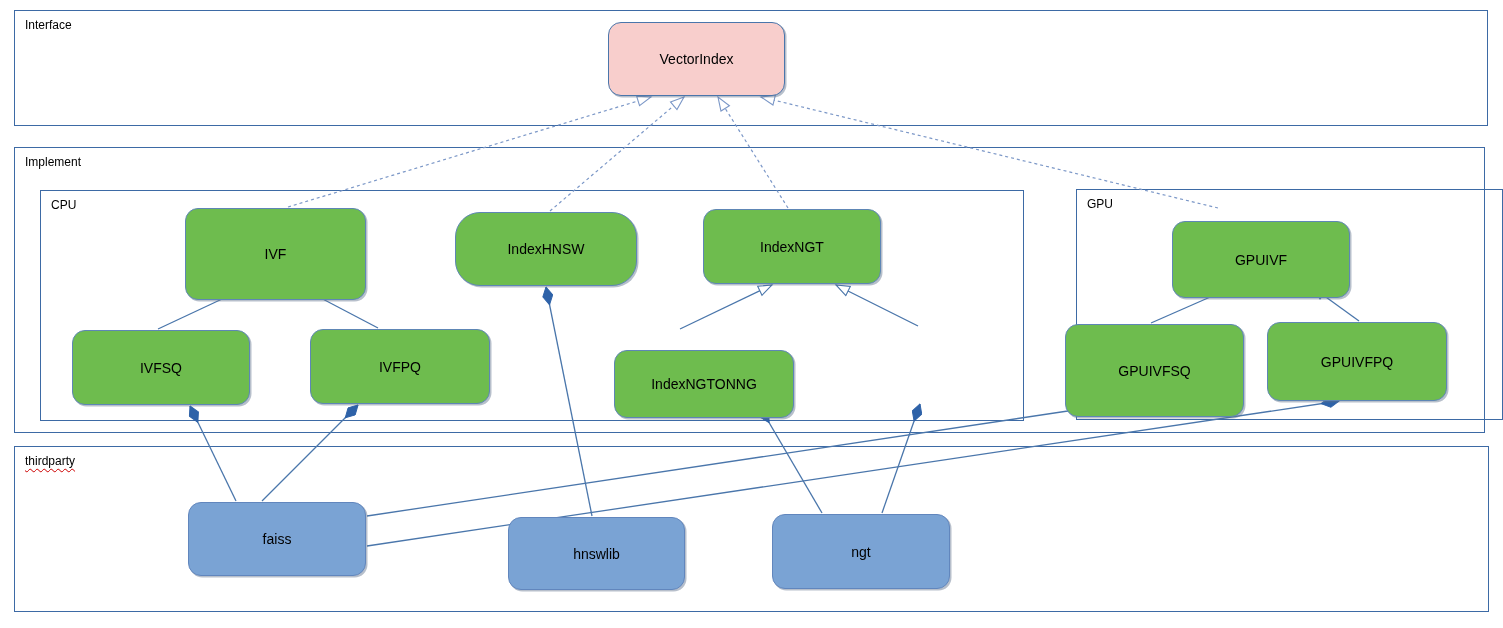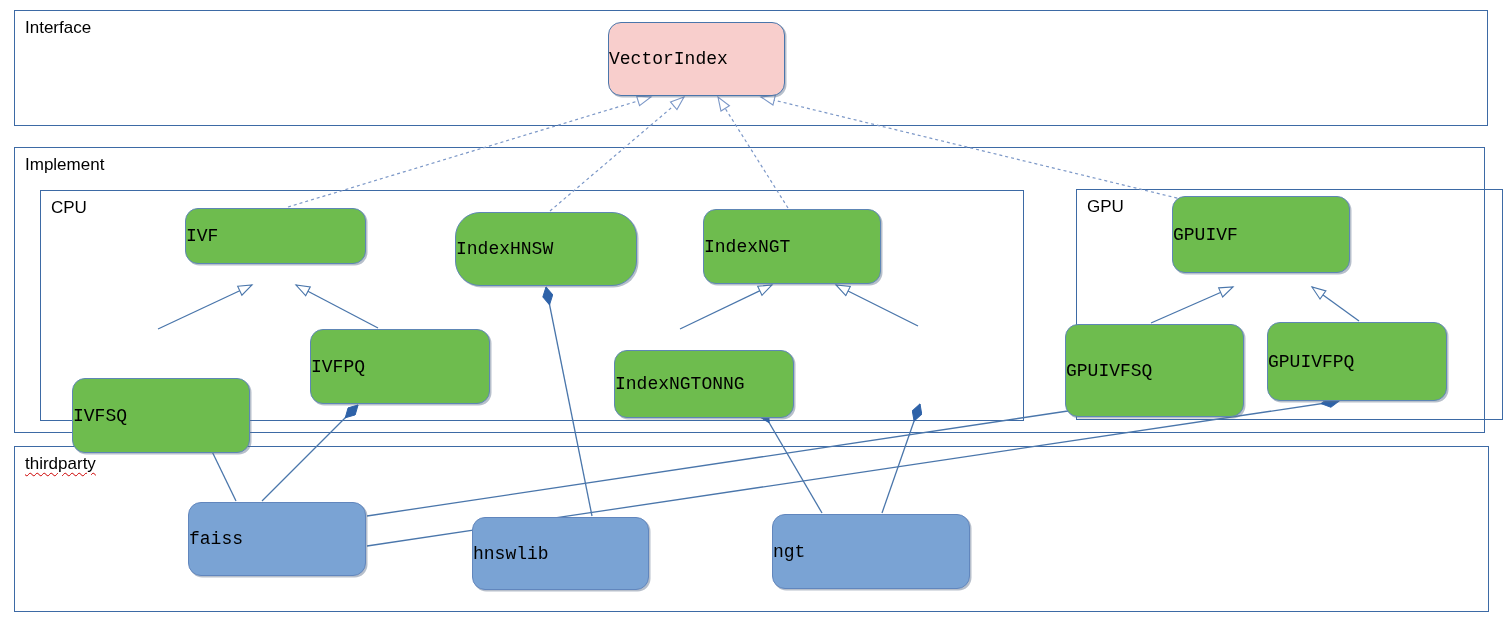--- a/index.html
+++ b/index.html
@@ -12,41 +12,41 @@
   }
   .container{
     position:absolute;
     border:1.5px solid var(--edge,#3d6aa5);
     background:transparent;
     box-sizing:border-box;
   }
   .container-label{
     position:absolute;
     top:7px;left:10px;
-    font-size:17px;
+    font-size:12px;
     color:#000000;
     white-space:nowrap;
   }
   .misspelled{
     text-decoration:underline wavy var(--squiggle,#cc0000);
     text-decoration-thickness:1px;
     text-underline-offset:3px;
   }
   .edges{
     position:absolute;left:0;top:0;
   }
   .edge-solid{stroke:var(--edge-line,#4a76ab);stroke-width:1.3;fill:none;}
   .edge-dashed{stroke:var(--edge-dashed,#7b97c7);stroke-width:1.2;stroke-dasharray:3 3;fill:none;}
   .node{
     position:absolute;
     box-sizing:border-box;
     border-radius:13px;
-    display:flex;align-items:center;
-    font-family:Liberation Mono, monospace;
-    font-size:18px;
+    display:flex;align-items:center;justify-content:center;
+    font-family:Liberation Sans, sans-serif;
+    font-size:14px;
     color:#000000;
     text-align:center;
     box-shadow:1.5px 1.5px 0 rgba(96,112,140,0.45);
   }
   .node.interface{background:var(--pink-fill,#f8cecc);border:1.5px solid var(--pink-border,#4a76ab);}
   .node.impl{background:var(--green-fill,#6ebc4e);border:1.5px solid var(--green-border,#5e86b5);}
   .node.thirdparty{background:var(--blue-fill,#7aa3d4);border:1.5px solid var(--blue-border,#6186bd);}
 </style>
 </head>
 <body>
@@ -93,49 +93,49 @@
       <line x1="358" y1="405" x2="262" y2="501" class="edge-solid" marker-start="url(#diamond-filled)"></line>
       <line x1="546" y1="287" x2="592" y2="516" class="edge-solid" marker-start="url(#diamond-filled)"></line>
       <line x1="760" y1="407" x2="822" y2="513" class="edge-solid" marker-start="url(#diamond-filled)"></line>
       <line x1="920" y1="404" x2="882" y2="513" class="edge-solid" marker-start="url(#diamond-filled)"></line>
       <line x1="1128" y1="402" x2="367" y2="516" class="edge-solid" marker-start="url(#diamond-filled)"></line>
       <line x1="1339" y1="401" x2="367" y2="546" class="edge-solid" marker-start="url(#diamond-filled)"></line>
     </svg>
 <div class="node interface" style="left: 608px; top: 22px; width: 177px; height: 74px;">
       <span>VectorIndex</span>
     </div>
-    <div class="node impl" style="left: 185px; top: 208px; width: 181px; height: 56px;">
+    <div class="node impl" style="left: 185px; top: 208px; width: 181px; height: 92px;">
       <span>IVF</span>
     </div>
     <div class="node impl" style="left: 455px; top: 212px; width: 182px; height: 74px; border-radius: 25px;">
       <span>IndexHNSW</span>
     </div>
     <div class="node impl" style="left: 703px; top: 209px; width: 178px; height: 75px;">
       <span>IndexNGT</span>
     </div>
-    <div class="node impl" style="left: 72px; top: 330px; width: 178px; height: 75px; margin-top: 48px;">
+    <div class="node impl" style="left: 72px; top: 330px; width: 178px; height: 75px;">
       <span>IVFSQ</span>
     </div>
     <div class="node impl" style="left: 292px; top: 329px; width: 180px; height: 75px; margin-left: 18px;">
       <span>IVFPQ</span>
     </div>
     <div class="node impl" style="left: 614px; top: 350px; width: 180px; height: 68px;">
       <span>IndexNGTONNG</span>
     </div>
-    <div class="node impl" style="left: 1172px; top: 196px; width: 178px; height: 77px;">
+    <div class="node impl" style="left: 1172px; top: 221px; width: 178px; height: 77px;">
       <span>GPUIVF</span>
     </div>
     <div class="node impl" style="left: 1065px; top: 324px; width: 179px; height: 93px;">
       <span>GPUIVFSQ</span>
     </div>
     <div class="node impl" style="left: 1267px; top: 322px; width: 180px; height: 79px;">
       <span>GPUIVFPQ</span>
     </div>
     <div class="node thirdparty" style="left: 188px; top: 502px; width: 178px; height: 74px;">
       <span>faiss</span>
     </div>
-    <div class="node thirdparty" style="left: 472px; top: 517px; width: 177px; height: 73px;">
+    <div class="node thirdparty" style="left: 508px; top: 517px; width: 177px; height: 73px;">
       <span>hnswlib</span>
     </div>
-    <div class="node thirdparty" style="left: 772px; top: 514px; width: 198px; height: 75px;">
+    <div class="node thirdparty" style="left: 772px; top: 514px; width: 178px; height: 75px;">
       <span>ngt</span>
     </div>
   </div>
 
 </body></html>

